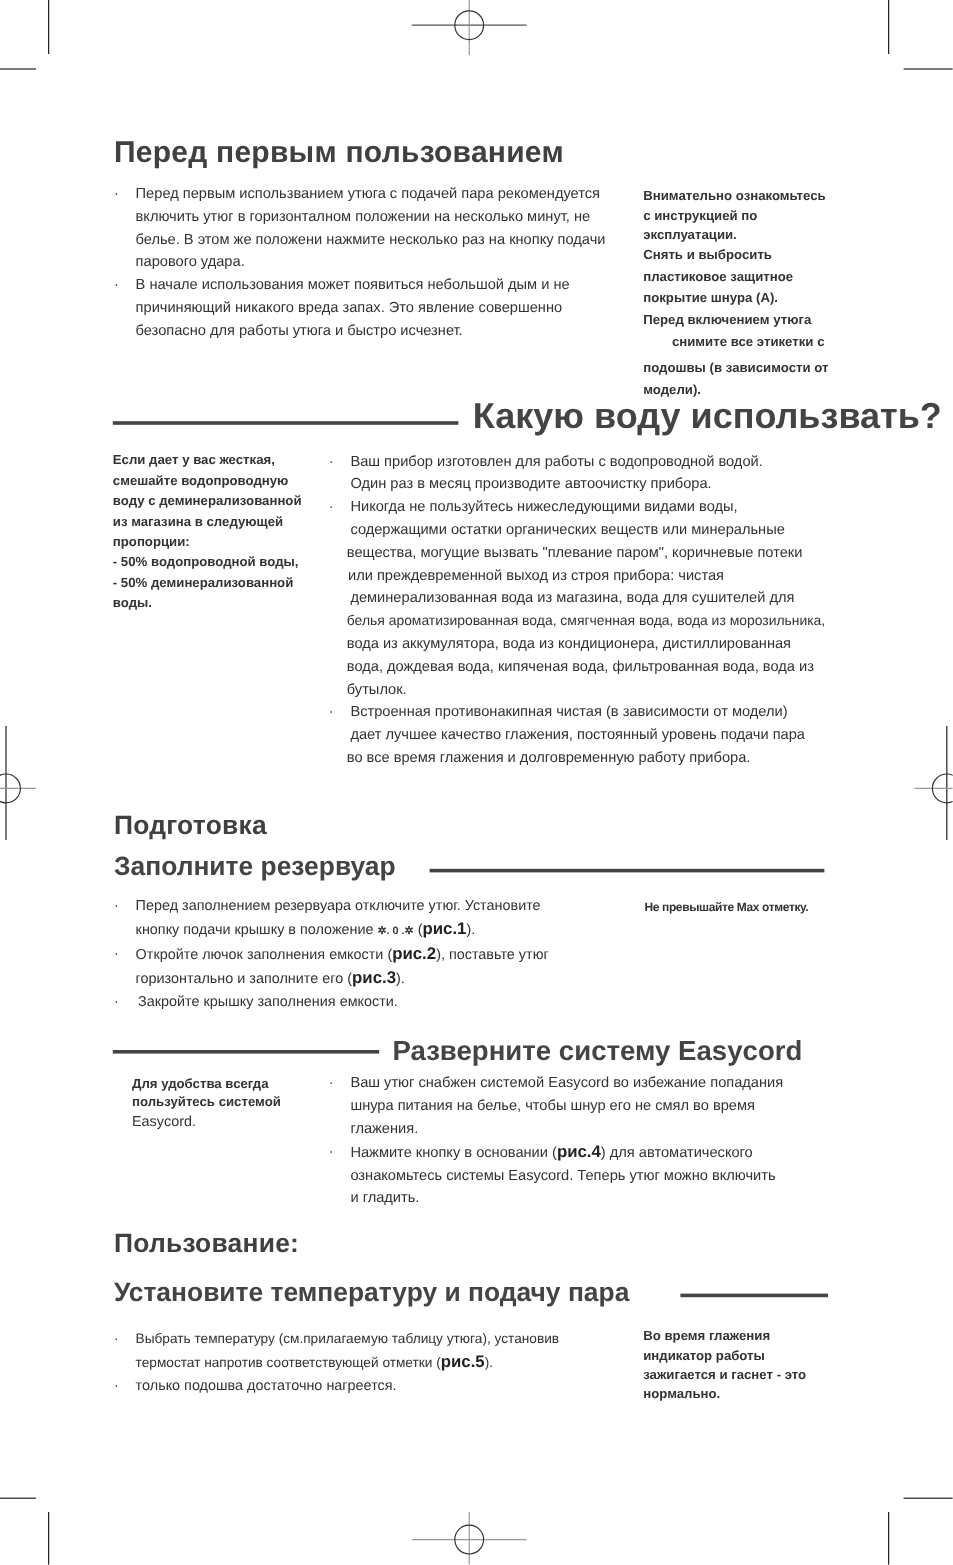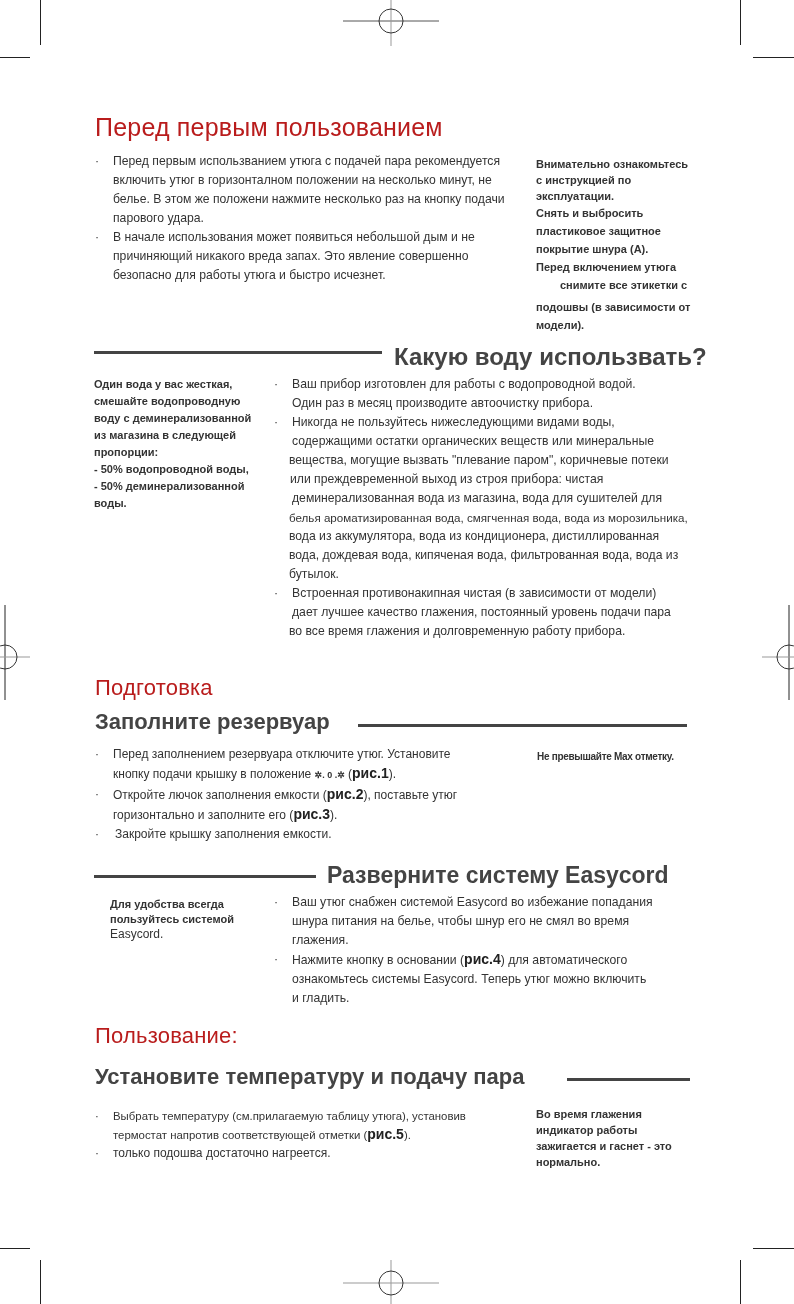--- a/index.html
+++ b/index.html
@@ -4,21 +4,21 @@
   <style>
     html, body { margin: 0; padding: 0; background: #ffffff; }
     body {
       width: 794px; height: 1304px; position: relative; overflow: hidden;
       font-family: "Liberation Sans", sans-serif; color: #2a2a2a;
     }
     .crop-v { position: absolute; width: 1px; background: #222; }
     .crop-h { position: absolute; height: 1px; background: #222; }
     .reg { position: absolute; }
     .h1 {
-      position: absolute; font-weight: normal; color: #b91c1c;
+      position: absolute; font-weight: bold; color: #404040;
       font-size: 24px; letter-spacing: 0.2px; white-space: nowrap;
     }
     .h2 {
       position: absolute; font-weight: bold; color: #444;
       font-size: 22px; white-space: nowrap;
     }
     .rule { position: absolute; height: 3px; background: #444; }
     .body-list { position: absolute; margin: 0; padding: 0; list-style: none; font-size: 12.2px; line-height: 19px; color: #333; }
     .body-list li { position: relative; padding-left: 18px; }
     .body-list li .bullet { position: absolute; left: 0; top: 0; }
@@ -86,24 +86,24 @@
   <p style="margin-top:1px;">Снять и выбросить</p>
   <p style="margin-top:2px;">пластиковое защитное</p>
   <p style="margin-top:2px;">покрытие шнура (А).</p>
   <p style="margin-top:2px;">Перед включением утюга</p>
   <p style="margin-top:2px;text-align:center;">снимите все этикетки с</p>
   <p style="margin-top:6px;">подошвы (в зависимости от</p>
   <p style="margin-top:2px;">модели).</p>
 </div>
 
 <div class="rule" style="left:94px; top:351px; width:288px;"></div>
-<div class="h2" style="left:394px; top:343px; font-size:24px;">Какую воду использвать?</div>
+<div class="h2" style="left:394px; top:331px; font-size:30px;">Какую воду использвать?</div>
 
 <div class="side" style="left:94px; top:376px; width:175px; line-height:17px;">
-  <p>Один вода у вас жесткая,</p>
+  <p>Если дает у вас жесткая,</p>
   <p>смешайте водопроводную</p>
   <p>воду с деминерализованной</p>
   <p>из магазина в следующей</p>
   <p>пропорции:</p>
   <p>- 50% водопроводной воды,</p>
   <p>- 50% деминерализованной</p>
   <p>воды.</p>
 </div>
 
 <ul class="body-list" style="left:274px; top:375px; width:430px;">

